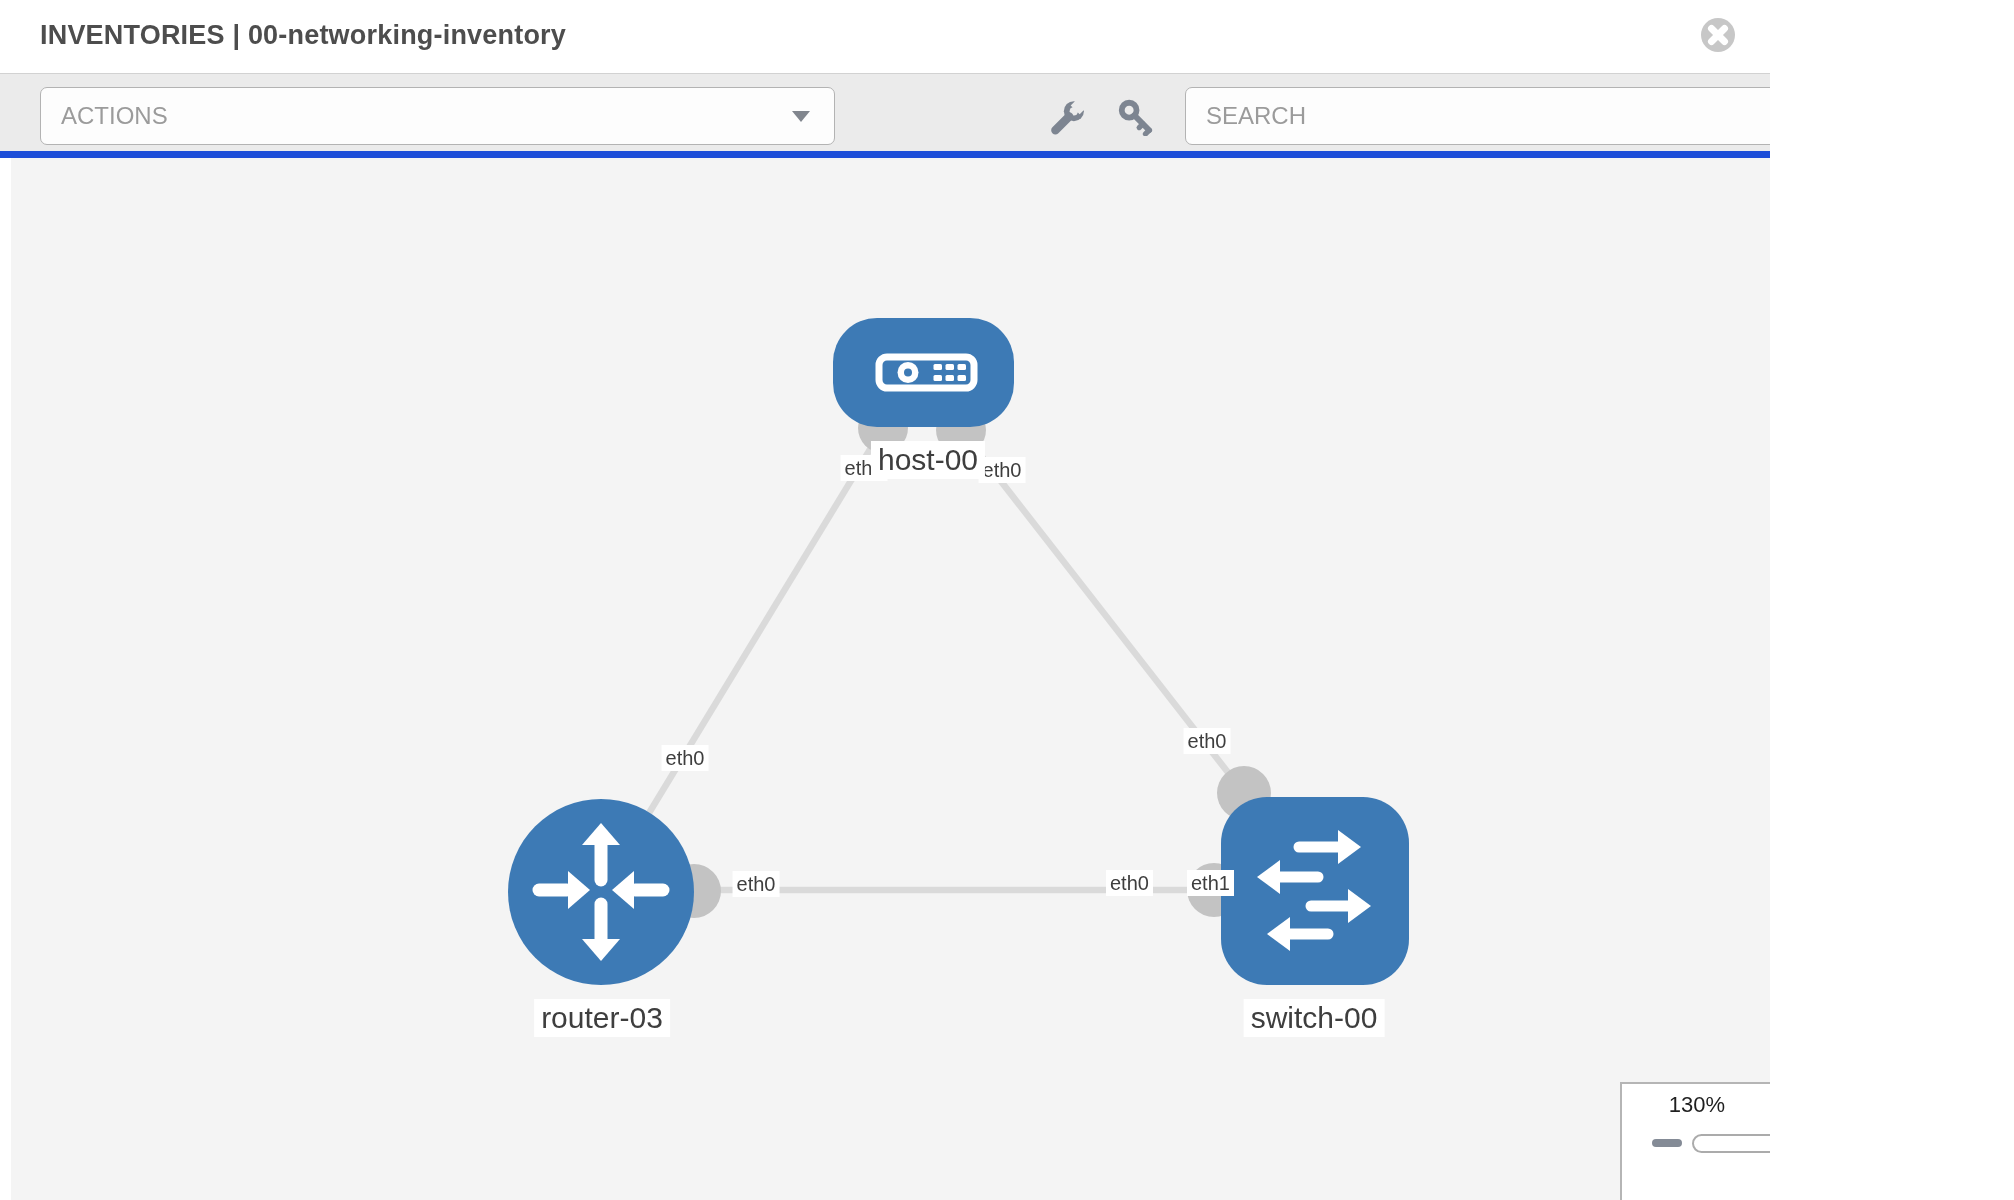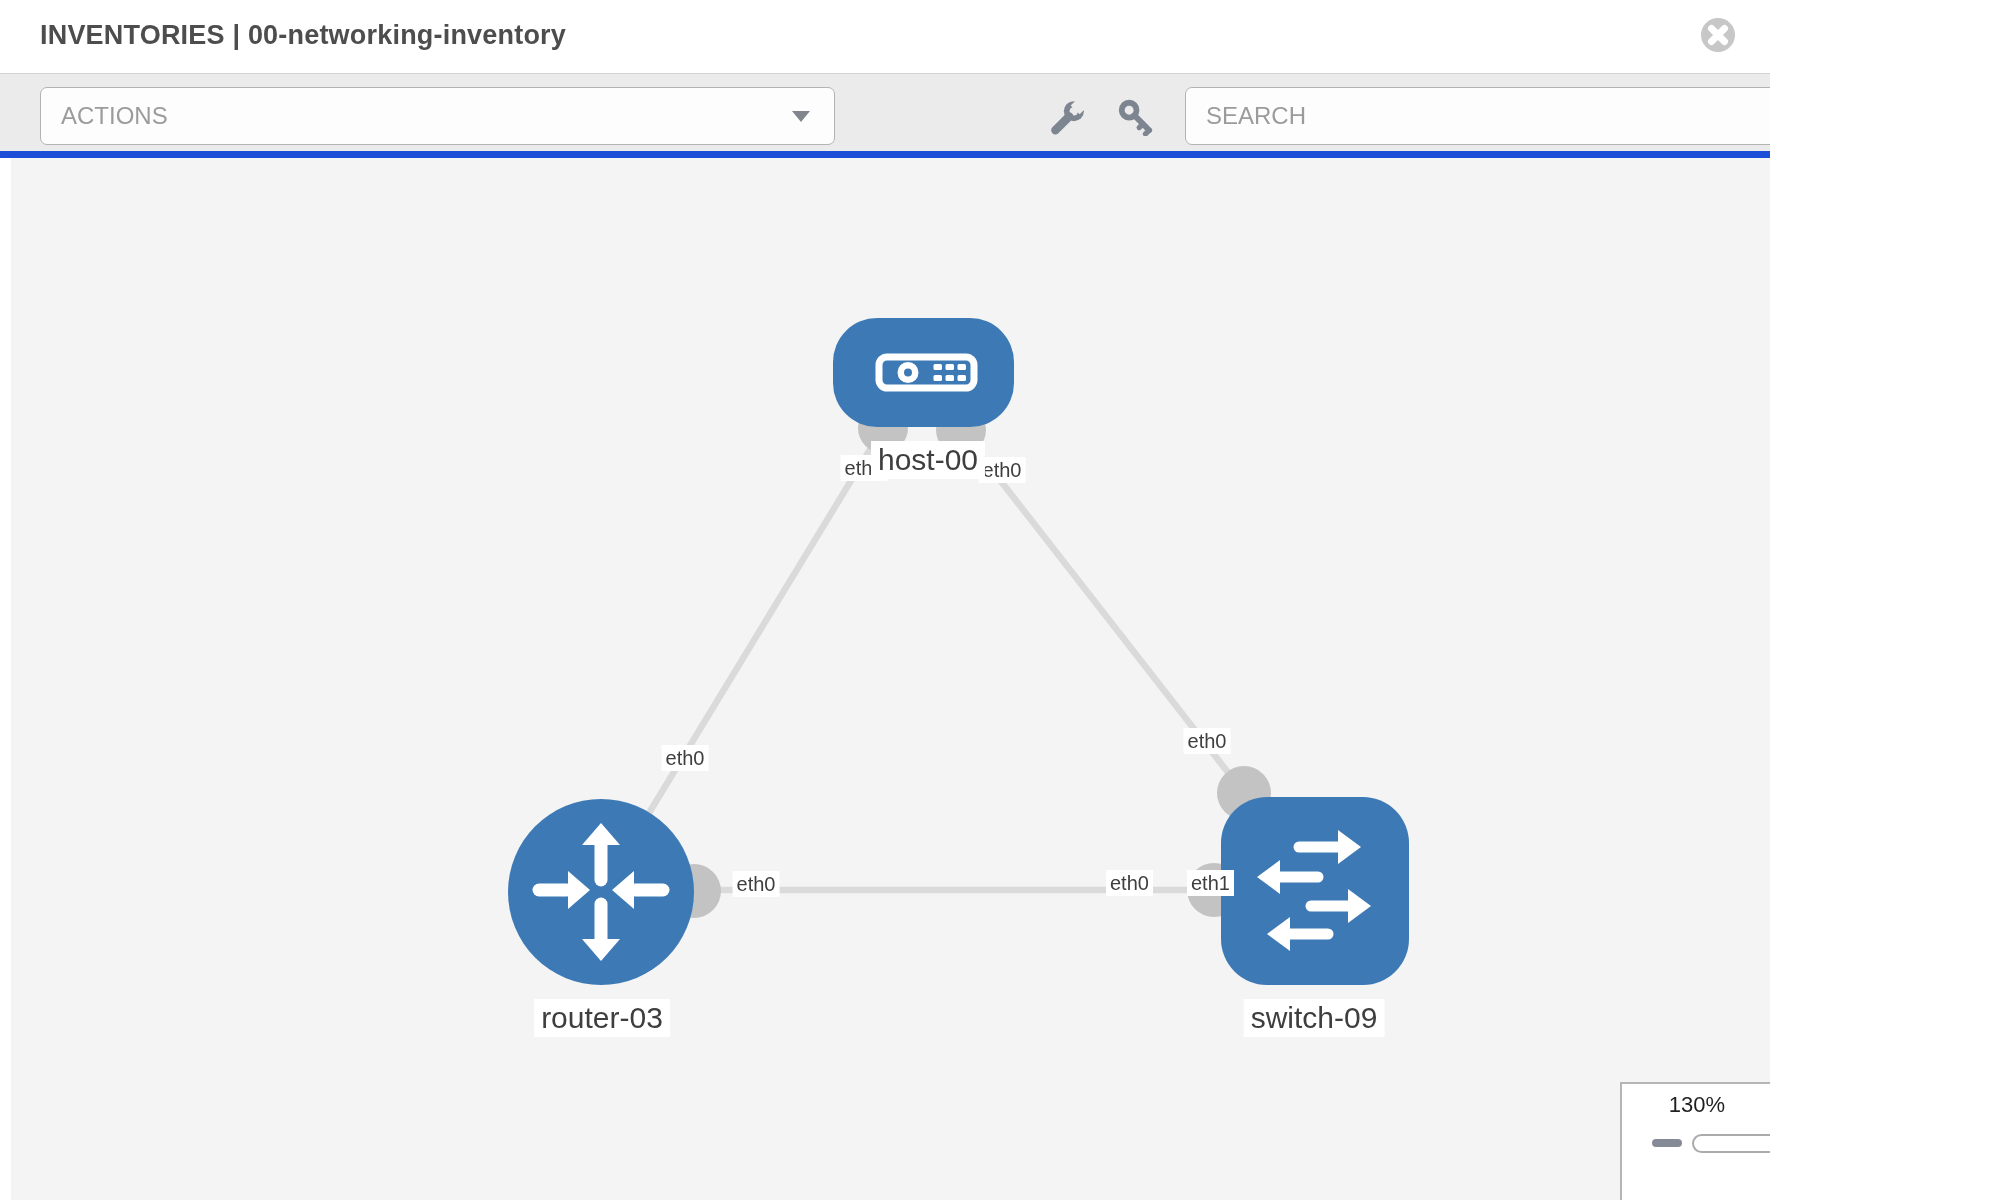--- a/index.html
+++ b/index.html
@@ -146,21 +146,21 @@
     <span class="chip if-label" style="left:853px; top:297px;">eth0</span>
     <span class="chip if-label" style="left:674px; top:587px;">eth0</span>
     <span class="chip if-label" style="left:991px; top:299px;">eth0</span>
     <span class="chip if-label" style="left:1196px; top:570px;">eth0</span>
     <span class="chip if-label" style="left:745px; top:713px;">eth0</span>
     <span class="chip if-label no-center" style="left:1095px; top:712px;">eth0</span>
     <span class="chip if-label no-center" style="left:1176px; top:712px;">eth1</span>
 
     <span class="chip node-label" style="left:917px; top:283px;">host-00</span>
     <span class="chip node-label" style="left:591px; top:841px;">router-03</span>
-    <span class="chip node-label" style="left:1303px; top:841px;">switch-09</span>
+    <span class="chip node-label" style="left:1303px; top:841px;">switch-00</span>
   </div>
 
   <div class="zoom-panel">
     <div class="zoom-level">130%</div>
     <button class="zoom-minus"></button>
     <div class="zoom-track"></div>
     <div class="zoom-thumb"></div>
     <button class="zoom-plus">
       <span class="h"></span>
       <span class="v"></span>

